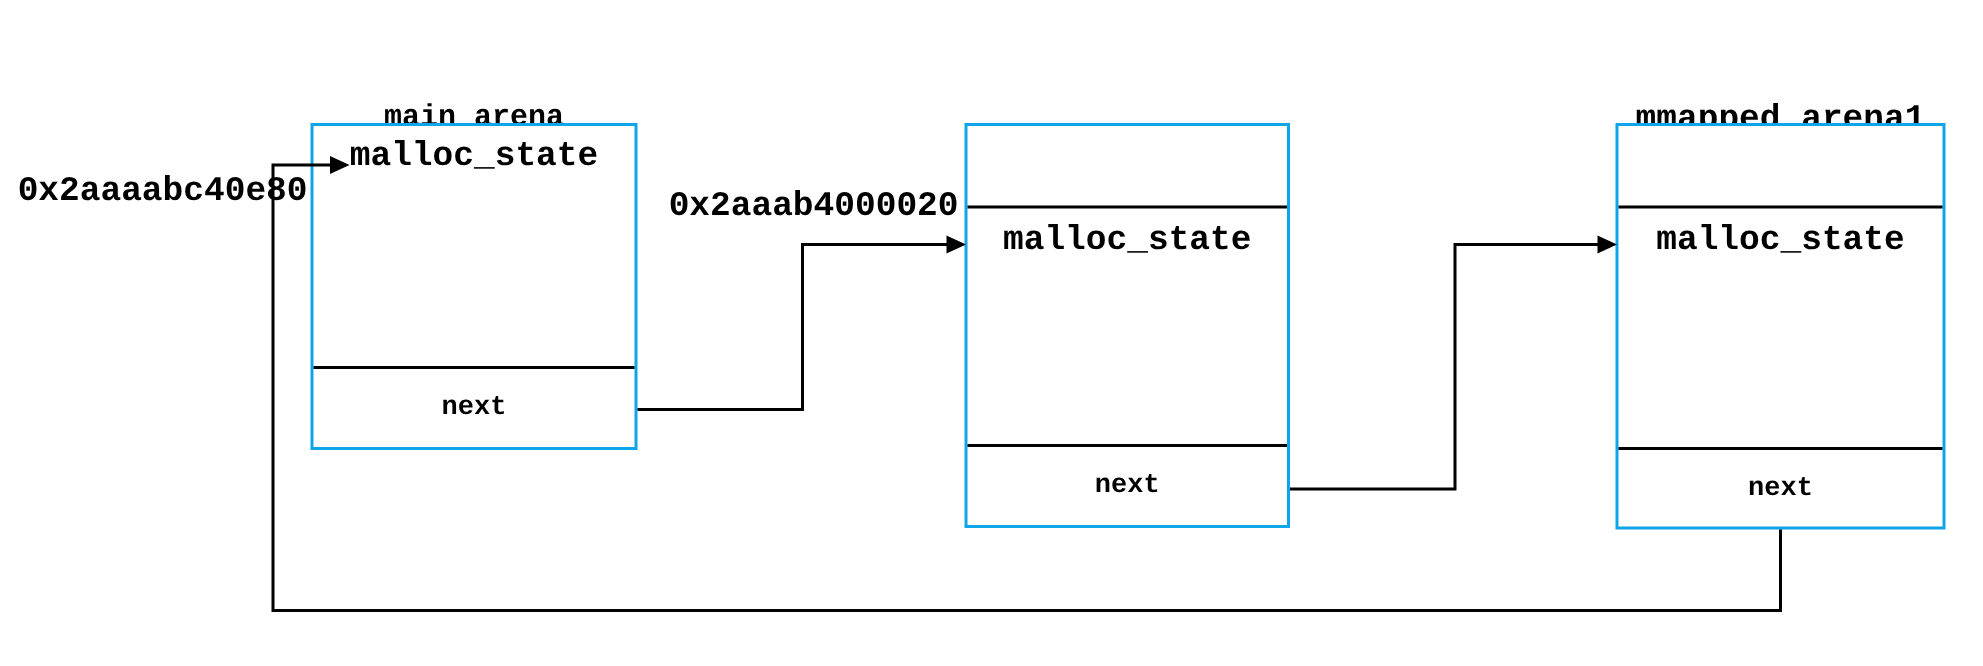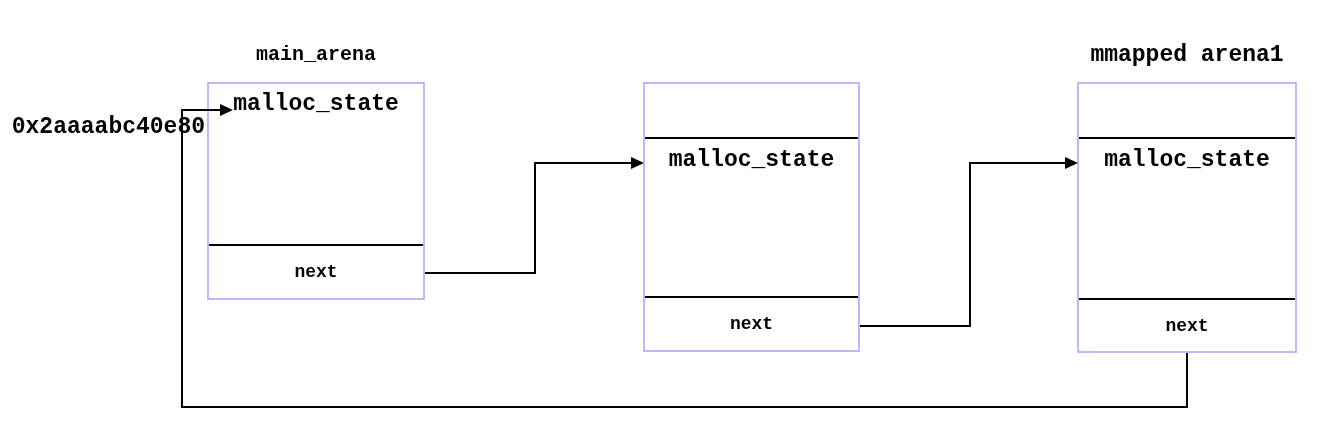--- a/index.html
+++ b/index.html
@@ -22,21 +22,21 @@
     left: 0;
     top: 0;
     width: 1322px;
     height: 444px;
     z-index: 3;
     pointer-events: none;
   }
   .arena-box {
     position: absolute;
     box-sizing: border-box;
-    border: 2px solid #c4b5fd;
+    border: 2px solid #0ea5e9;
     background: #ffffff;
     display: flex;
     flex-direction: column;
     z-index: 2;
   }
   .box-main   { left: 207px;  top: 82px; width: 218px; height: 218px; }
   .box-arena2 { left: 643px;  top: 82px; width: 217px; height: 270px; }
   .box-arena1 { left: 1077px; top: 82px; width: 220px; height: 271px; }
   .cell {
     box-sizing: border-box;
@@ -63,20 +63,21 @@
     line-height: 26px;
     font-family: Liberation Mono, monospace;
   }
   .box-title {
     position: absolute;
     text-align: center;
     font-size: 23px;
     line-height: 24px;
     white-space: nowrap;
     z-index: 2;
+    margin-top: 24px;
   }
   .title-main   { left: 207px;  width: 218px; top: 44px; font-size: 20px; line-height: 22px; }
   .title-arena2 { left: 643px;  width: 217px; top: 43px; }
   .title-arena1 { left: 1077px; width: 220px; top: 43px; }
   .addr-label {
     position: absolute;
     text-align: right;
     font-size: 23px;
     line-height: 26px;
     white-space: nowrap;
@@ -88,20 +89,21 @@
 </style>
 </head>
 <body>
 
 <div class="canvas">
 
   <div class="box-title title-main">main_arena</div>
   <div class="box-title title-arena1">mmapped arena1</div>
 
   <div class="addr-label addr-main">0x2aaaabc40e80</div>
+  <div class="addr-label addr-arena2">0x2aaab4000020</div>
 
   <div class="arena-box box-main">
     <div class="cell cell-state cell-state-main cell-divider">malloc_state</div>
     <div class="cell cell-next">next</div>
   </div>
 
   <div class="arena-box box-arena2">
     <div class="cell cell-empty-2 cell-divider"></div>
     <div class="cell cell-state cell-state-2 cell-divider">malloc_state</div>
     <div class="cell cell-next">next</div>

